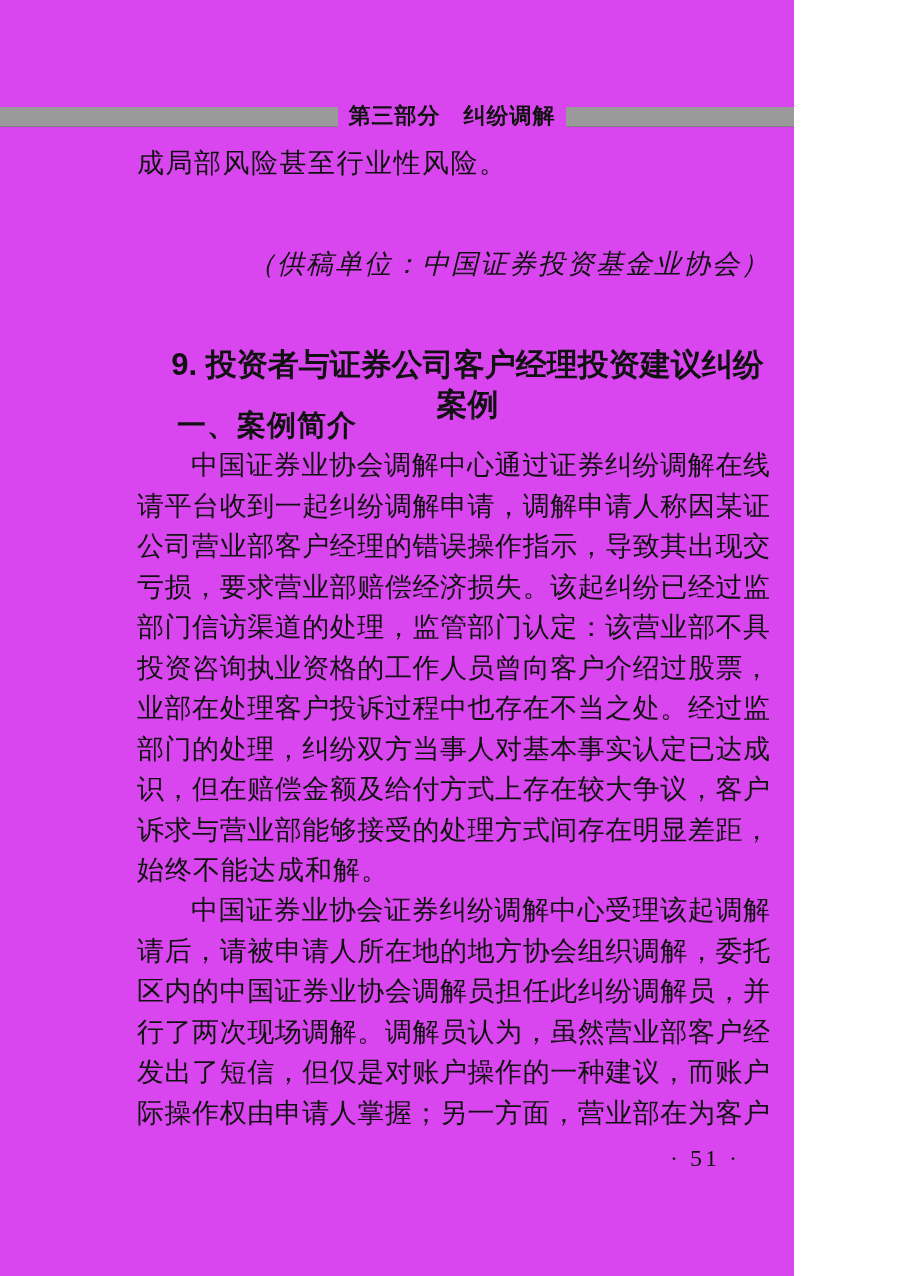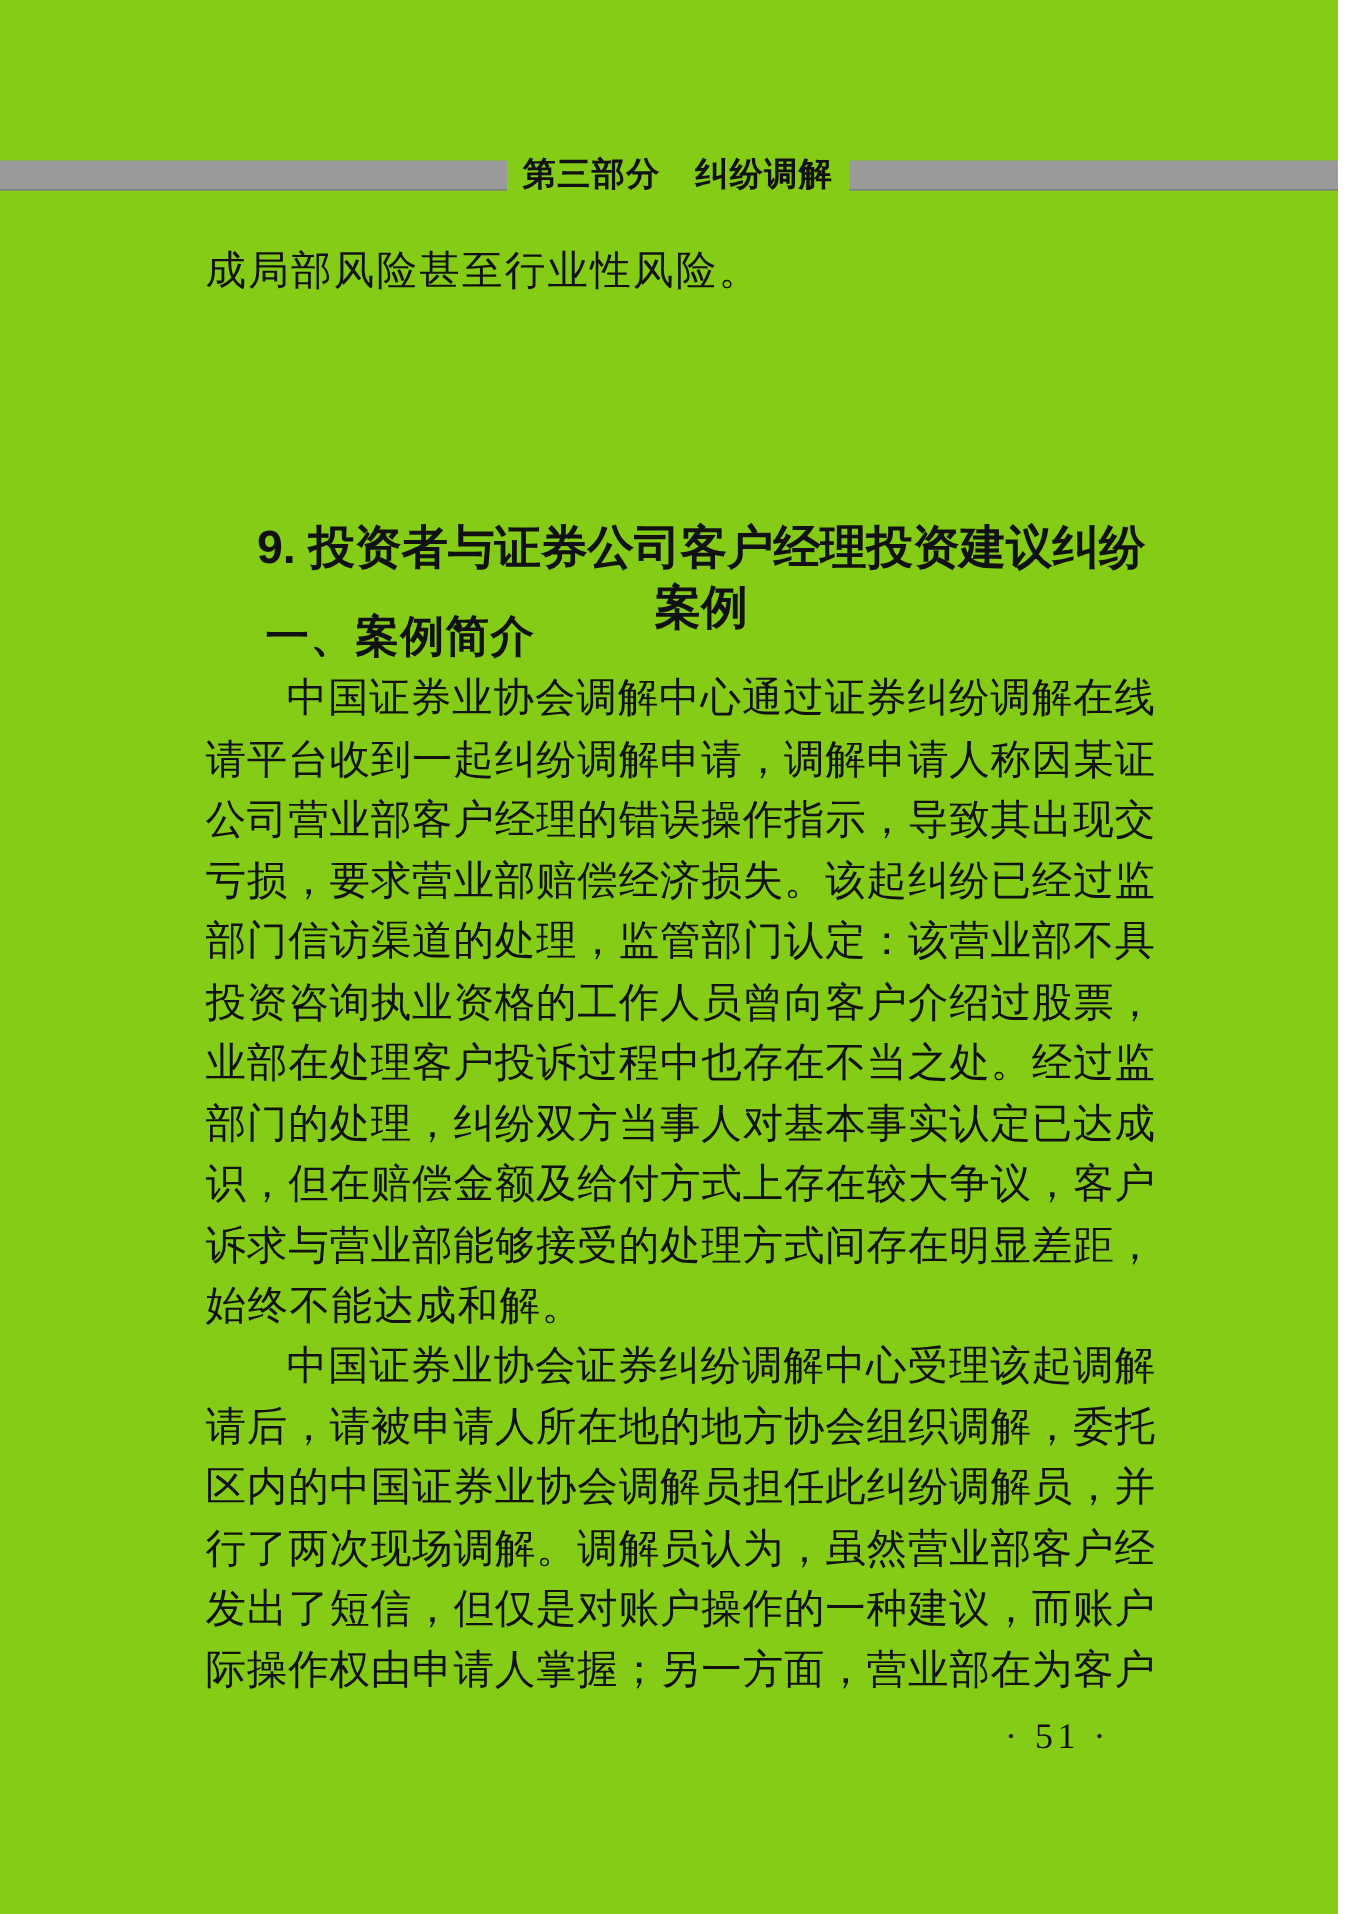--- a/index.html
+++ b/index.html
@@ -1,21 +1,21 @@
 <!DOCTYPE html>
 <html><head>
 <meta charset="utf-8">
 <style>
   * { margin: 0; padding: 0; box-sizing: border-box; }
   html, body { background: #ffffff; }
   .page {
     position: relative;
-    width: 892px;
+    width: 794px;
     height: 1276px;
-    background: #84cc16;
+    background: #d946ef;
     color: #111111;
     font-family: "Liberation Serif", "DejaVu Serif", serif;
     overflow: hidden;
   }
   
   .hdr-bar {
     position: absolute;
     top: 107px;
     height: 20px;
     background: #9a9a9a;
@@ -53,21 +53,21 @@
     overflow: hidden;
   }
   .plainline {
     height: 40.5px;
     text-align: right;
     text-align-last: left;
     letter-spacing: 1px;
   }
   .firstline { padding-left: 54px; }
   .lead-line {
-    top: 160px;
+    top: 143px;
     line-height: 40px;
     letter-spacing: 1.5px;
   }
   .attribution {
     top: 243px;
     line-height: 42px;
     text-align: right;
     font-style: italic;
     letter-spacing: 2px;
   }
@@ -107,20 +107,21 @@
 <body>
 
 <div class="page">
 
   <div class="hdr-bar left"></div>
   <div class="hdr-bar right"></div>
   <div class="hdr-title">第三部分　纠纷调解</div>
 
   <div class="col bodytext lead-line">成局部风险甚至行业性风险。</div>
 
+  <div class="col bodytext attribution">（供稿单位：中国证券投资基金业协会）</div>
 
   <div class="col case-heading">9. 投资者与证券公司客户经理投资建议纠纷案例</div>
 
   <div class="col section-heading">一、案例简介</div>
 
   <div class="col bodytext para1">
     <div class="jline firstline">中国证券业协会调解中心通过证券纠纷调解在线申</div>
     <div class="jline">请平台收到一起纠纷调解申请，调解申请人称因某证券</div>
     <div class="jline">公司营业部客户经理的错误操作指示，导致其出现交易</div>
     <div class="jline">亏损，要求营业部赔偿经济损失。该起纠纷已经过监管</div>

